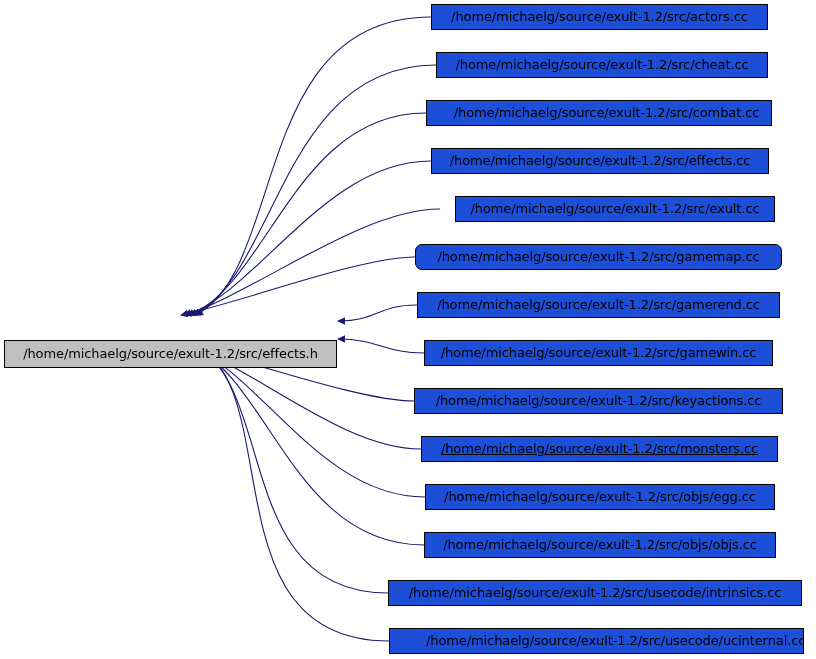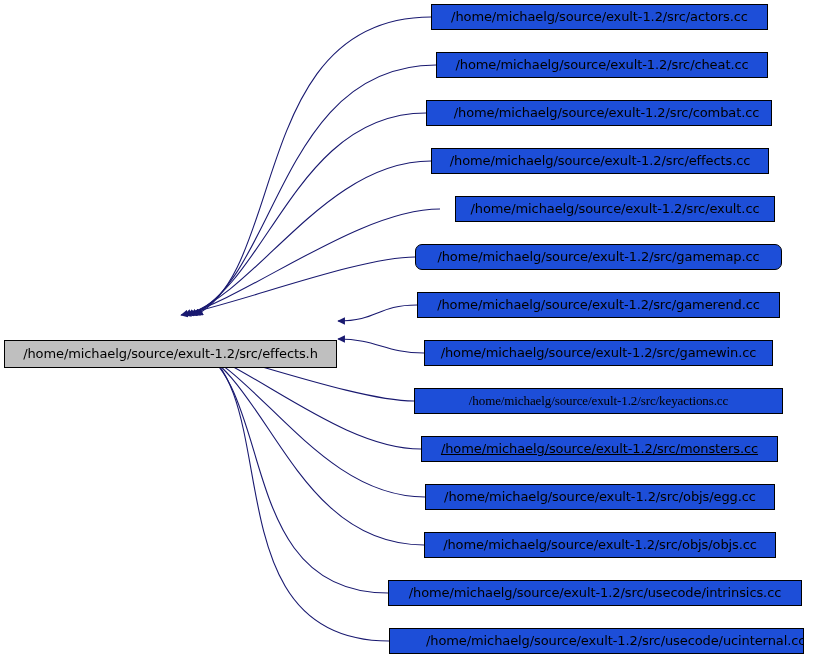--- a/index.html
+++ b/index.html
@@ -76,21 +76,21 @@
   <div id="node-layer">
       <div class="node root" style="left: 4px; top: 316px; width: 333px; height: 28px; line-height: 26px;">/home/michaelg/source/exult-1.2/src/effects.h</div>
       <div class="node" style="left: 431px; top: 4px; width: 337px;">/home/michaelg/source/exult-1.2/src/actors.cc</div>
       <div class="node" style="left: 436px; top: 52px; width: 332px;">/home/michaelg/source/exult-1.2/src/cheat.cc</div>
       <div class="node" style="left: 426px; top: 100px; width: 346px; padding-left: 15px;">/home/michaelg/source/exult-1.2/src/combat.cc</div>
       <div class="node" style="left: 431px; top: 148px; width: 338px;">/home/michaelg/source/exult-1.2/src/effects.cc</div>
       <div class="node" style="left: 455px; top: 196px; width: 320px;">/home/michaelg/source/exult-1.2/src/exult.cc</div>
       <div class="node" style="left: 415px; top: 244px; width: 367px; border-radius: 7px;">/home/michaelg/source/exult-1.2/src/gamemap.cc</div>
       <div class="node" style="left: 417px; top: 292px; width: 363px;">/home/michaelg/source/exult-1.2/src/gamerend.cc</div>
       <div class="node" style="left: 424px; top: 340px; width: 349px;">/home/michaelg/source/exult-1.2/src/gamewin.cc</div>
-      <div class="node" style="left: 414px; top: 388px; width: 369px; font-family: Liberation Serif, serif;">/home/michaelg/source/exult-1.2/src/keyactions.cc</div>
+      <div class="node" style="left: 414px; top: 388px; width: 369px;">/home/michaelg/source/exult-1.2/src/keyactions.cc</div>
       <div class="node" style="left: 421px; top: 436px; width: 357px; text-decoration: underline;">/home/michaelg/source/exult-1.2/src/monsters.cc</div>
       <div class="node" style="left: 425px; top: 484px; width: 350px;">/home/michaelg/source/exult-1.2/src/objs/egg.cc</div>
       <div class="node" style="left: 424px; top: 532px; width: 352px;">/home/michaelg/source/exult-1.2/src/objs/objs.cc</div>
       <div class="node" style="left: 388px; top: 580px; width: 414px;">/home/michaelg/source/exult-1.2/src/usecode/intrinsics.cc</div>
       <div class="node" style="left: 389px; top: 628px; width: 415px; padding-left: 36px;">/home/michaelg/source/exult-1.2/src/usecode/ucinternal.cc</div>
     </div>
 
 </div>
 
 </body></html>

